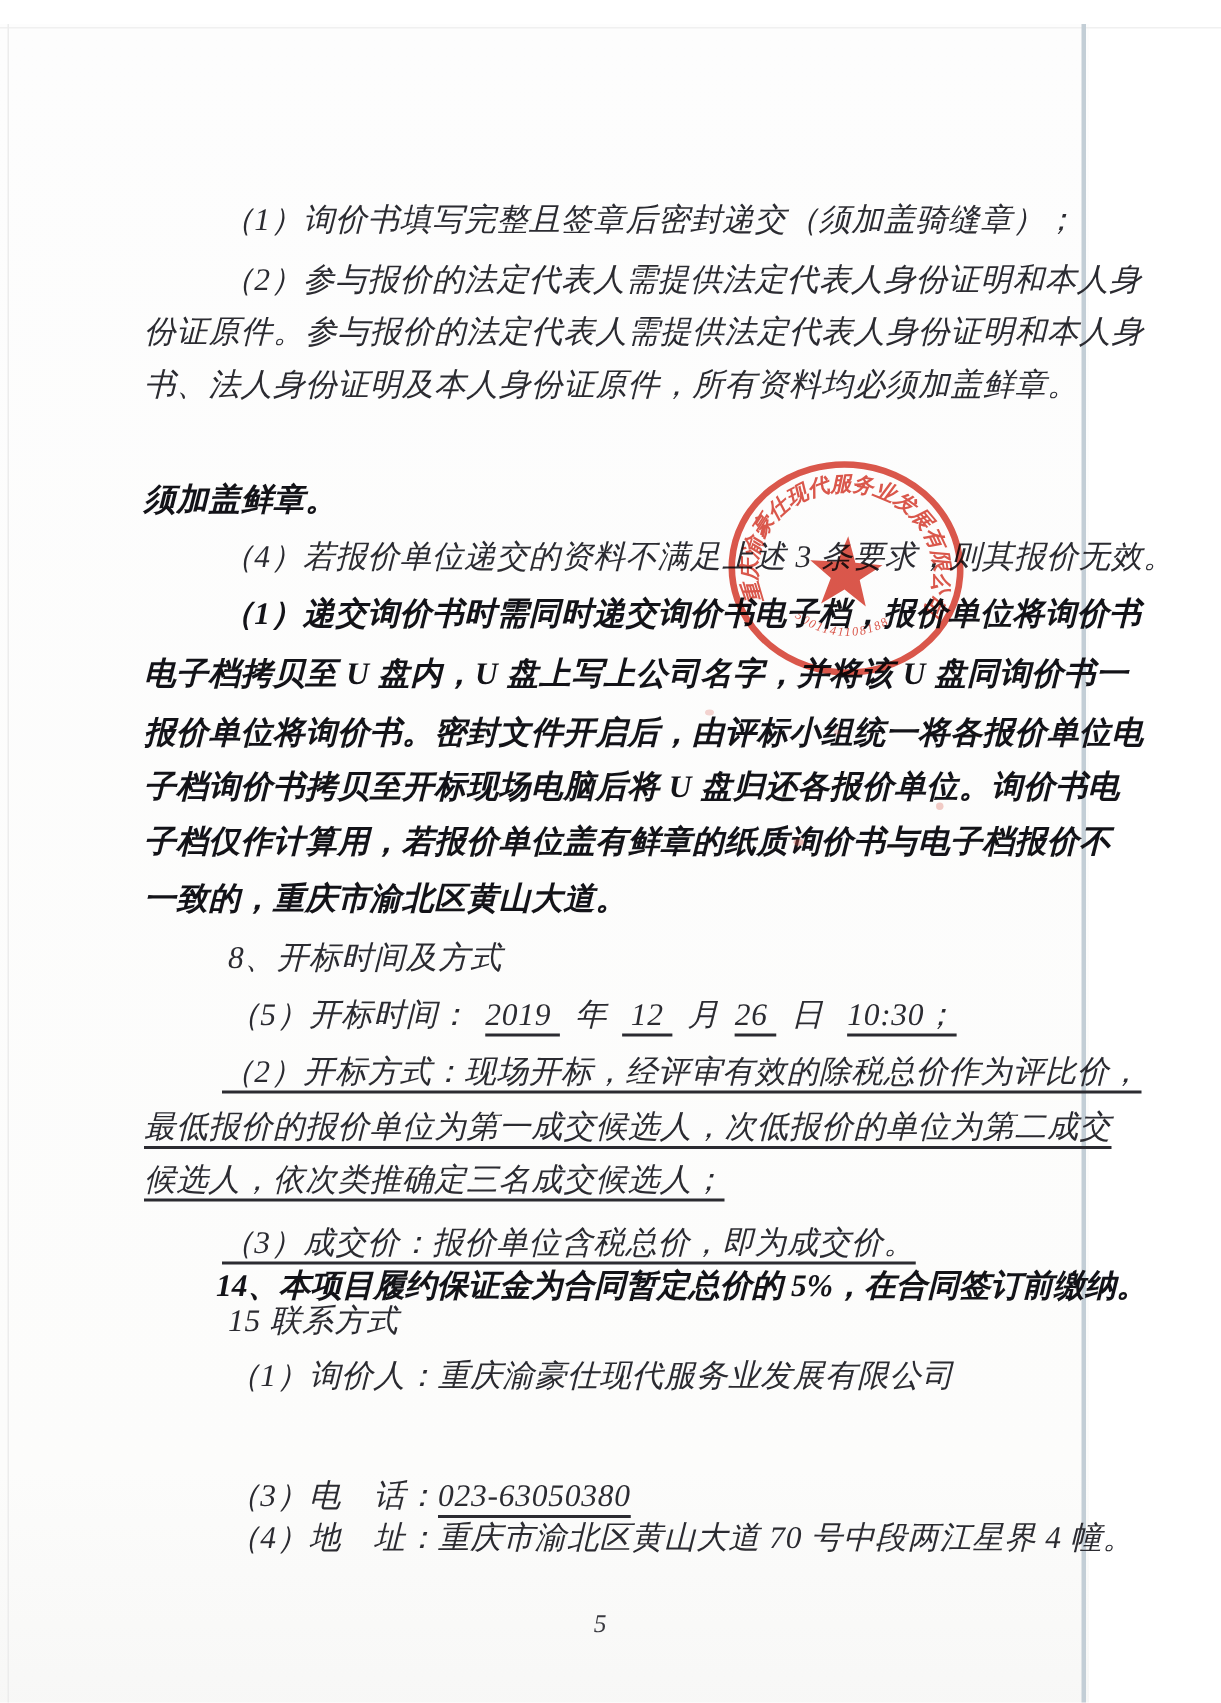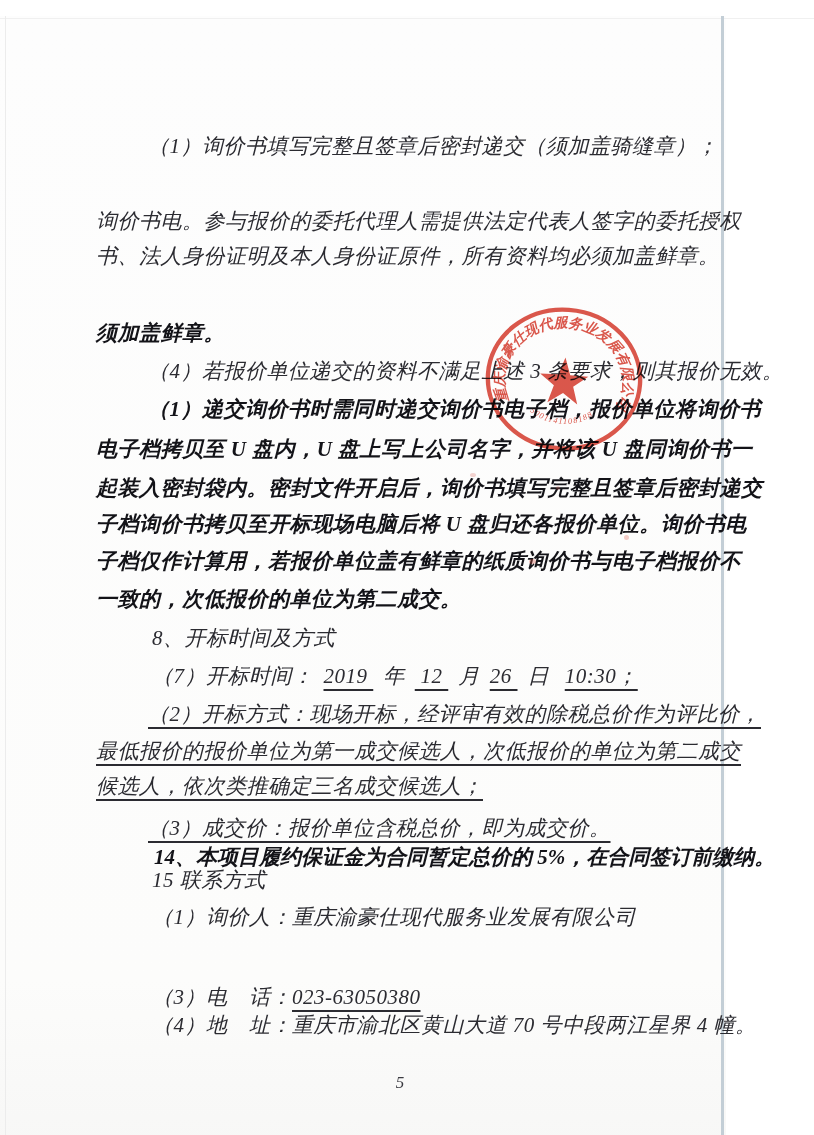--- a/index.html
+++ b/index.html
@@ -47,47 +47,48 @@
 
 <div class="page">
 
   <div class="edge-top"></div>
   <div class="edge-left"></div>
   <div class="edge-right"></div>
   <div class="edge-bottom"></div>
 
   <div class="line indent" style="top:115px">（1）询价书填写完整且签章后密封递交（须加盖骑缝章）；</div>
 
-  <div class="line" style="top:190px">询价书电。参与报价的委托代理人需提供法定代表人签字的委托授权</div>
+  <div class="line indent" style="top:155px">（2）参与报价的法定代表人需提供法定代表人身份证明和本人身</div>
+  <div class="line" style="top:190px">份证原件。参与报价的法定代表人需提供法定代表人身份证明和本人身</div>
   <div class="line" style="top:225px">书、法人身份证明及本人身份证原件，所有资料均必须加盖鲜章。</div>
 
   <div class="line b" style="top:302px">须加盖鲜章。</div>
 
   <div class="line indent" style="top:340px">（4）若报价单位递交的资料不满足上述 3 条要求，则其报价无效。</div>
 
   <div class="line indent b" style="top:378px">（1）递交询价书时需同时递交询价书电子档，报价单位将询价书</div>
   <div class="line b" style="top:418px">电子档拷贝至 U 盘内，U 盘上写上公司名字，并将该 U 盘同询价书一</div>
-  <div class="line b" style="top:457px">起装入密封袋内。密封文件开启后，询价书填写完整且签章后密封递交</div>
+  <div class="line b" style="top:457px">报价单位将询价书。密封文件开启后，由评标小组统一将各报价单位电</div>
   <div class="line b" style="top:530px">子档仅作计算用，若报价单位盖有鲜章的纸质询价书与电子档报价不</div>
   <div class="line b" style="top:493px">子档询价书拷贝至开标现场电脑后将 U 盘归还各报价单位。询价书电</div>
-  <div class="line b" style="top:568px">一致的，次低报价的单位为第二成交。</div>
+  <div class="line b" style="top:568px">一致的，重庆市渝北区黄山大道。</div>
 
   <div class="line indent-sm" style="top:607px">8、开标时间及方式</div>
 
   <div class="line indent-sm" style="top:645px">
-    <span>（7）开标时间：</span><span class="u pad">2019 </span><span>年</span><span class="u pad"> 12 </span><span>月</span><span class="u pad">26 </span><span>日</span> <span class="u pad">10:30； </span>
+    <span>（5）开标时间：</span><span class="u pad">2019 </span><span>年</span><span class="u pad"> 12 </span><span>月</span><span class="u pad">26 </span><span>日</span> <span class="u pad">10:30； </span>
   </div>
 
   <div class="line indent u" style="top:683px">（2）开标方式：现场开标，经评审有效的除税总价作为评比价，</div>
   <div class="line u" style="top:720px">最低报价的报价单位为第一成交候选人，次低报价的单位为第二成交</div>
   <div class="line u" style="top:755px">候选人，依次类推确定三名成交候选人；</div>
 
   <div class="line indent u" style="top:797px">（3）成交价：报价单位含税总价，即为成交价。</div>
 
-  <div class="line b" style="top:826px;left:144px;width:620px;letter-spacing:0;margin-left:10px;">14、本项目履约保证金为合同暂定总价的 5%，在合同签订前缴纳。</div>
+  <div class="line b" style="top:826px;left:144px;width:620px;letter-spacing:0;">14、本项目履约保证金为合同暂定总价的 5%，在合同签订前缴纳。</div>
 
   <div class="line indent-sm" style="top:849px">15 联系方式</div>
 
   <div class="line indent-sm" style="top:886px">
     <span>（1）询价人：</span><span>重庆渝豪仕现代服务业发展有限公司</span>
   </div>
 
 
   <div class="line indent-sm" style="top:966px">
     <span>（3）电　话：</span><span class="u" style="padding-right:14px;">023-63050380</span>

